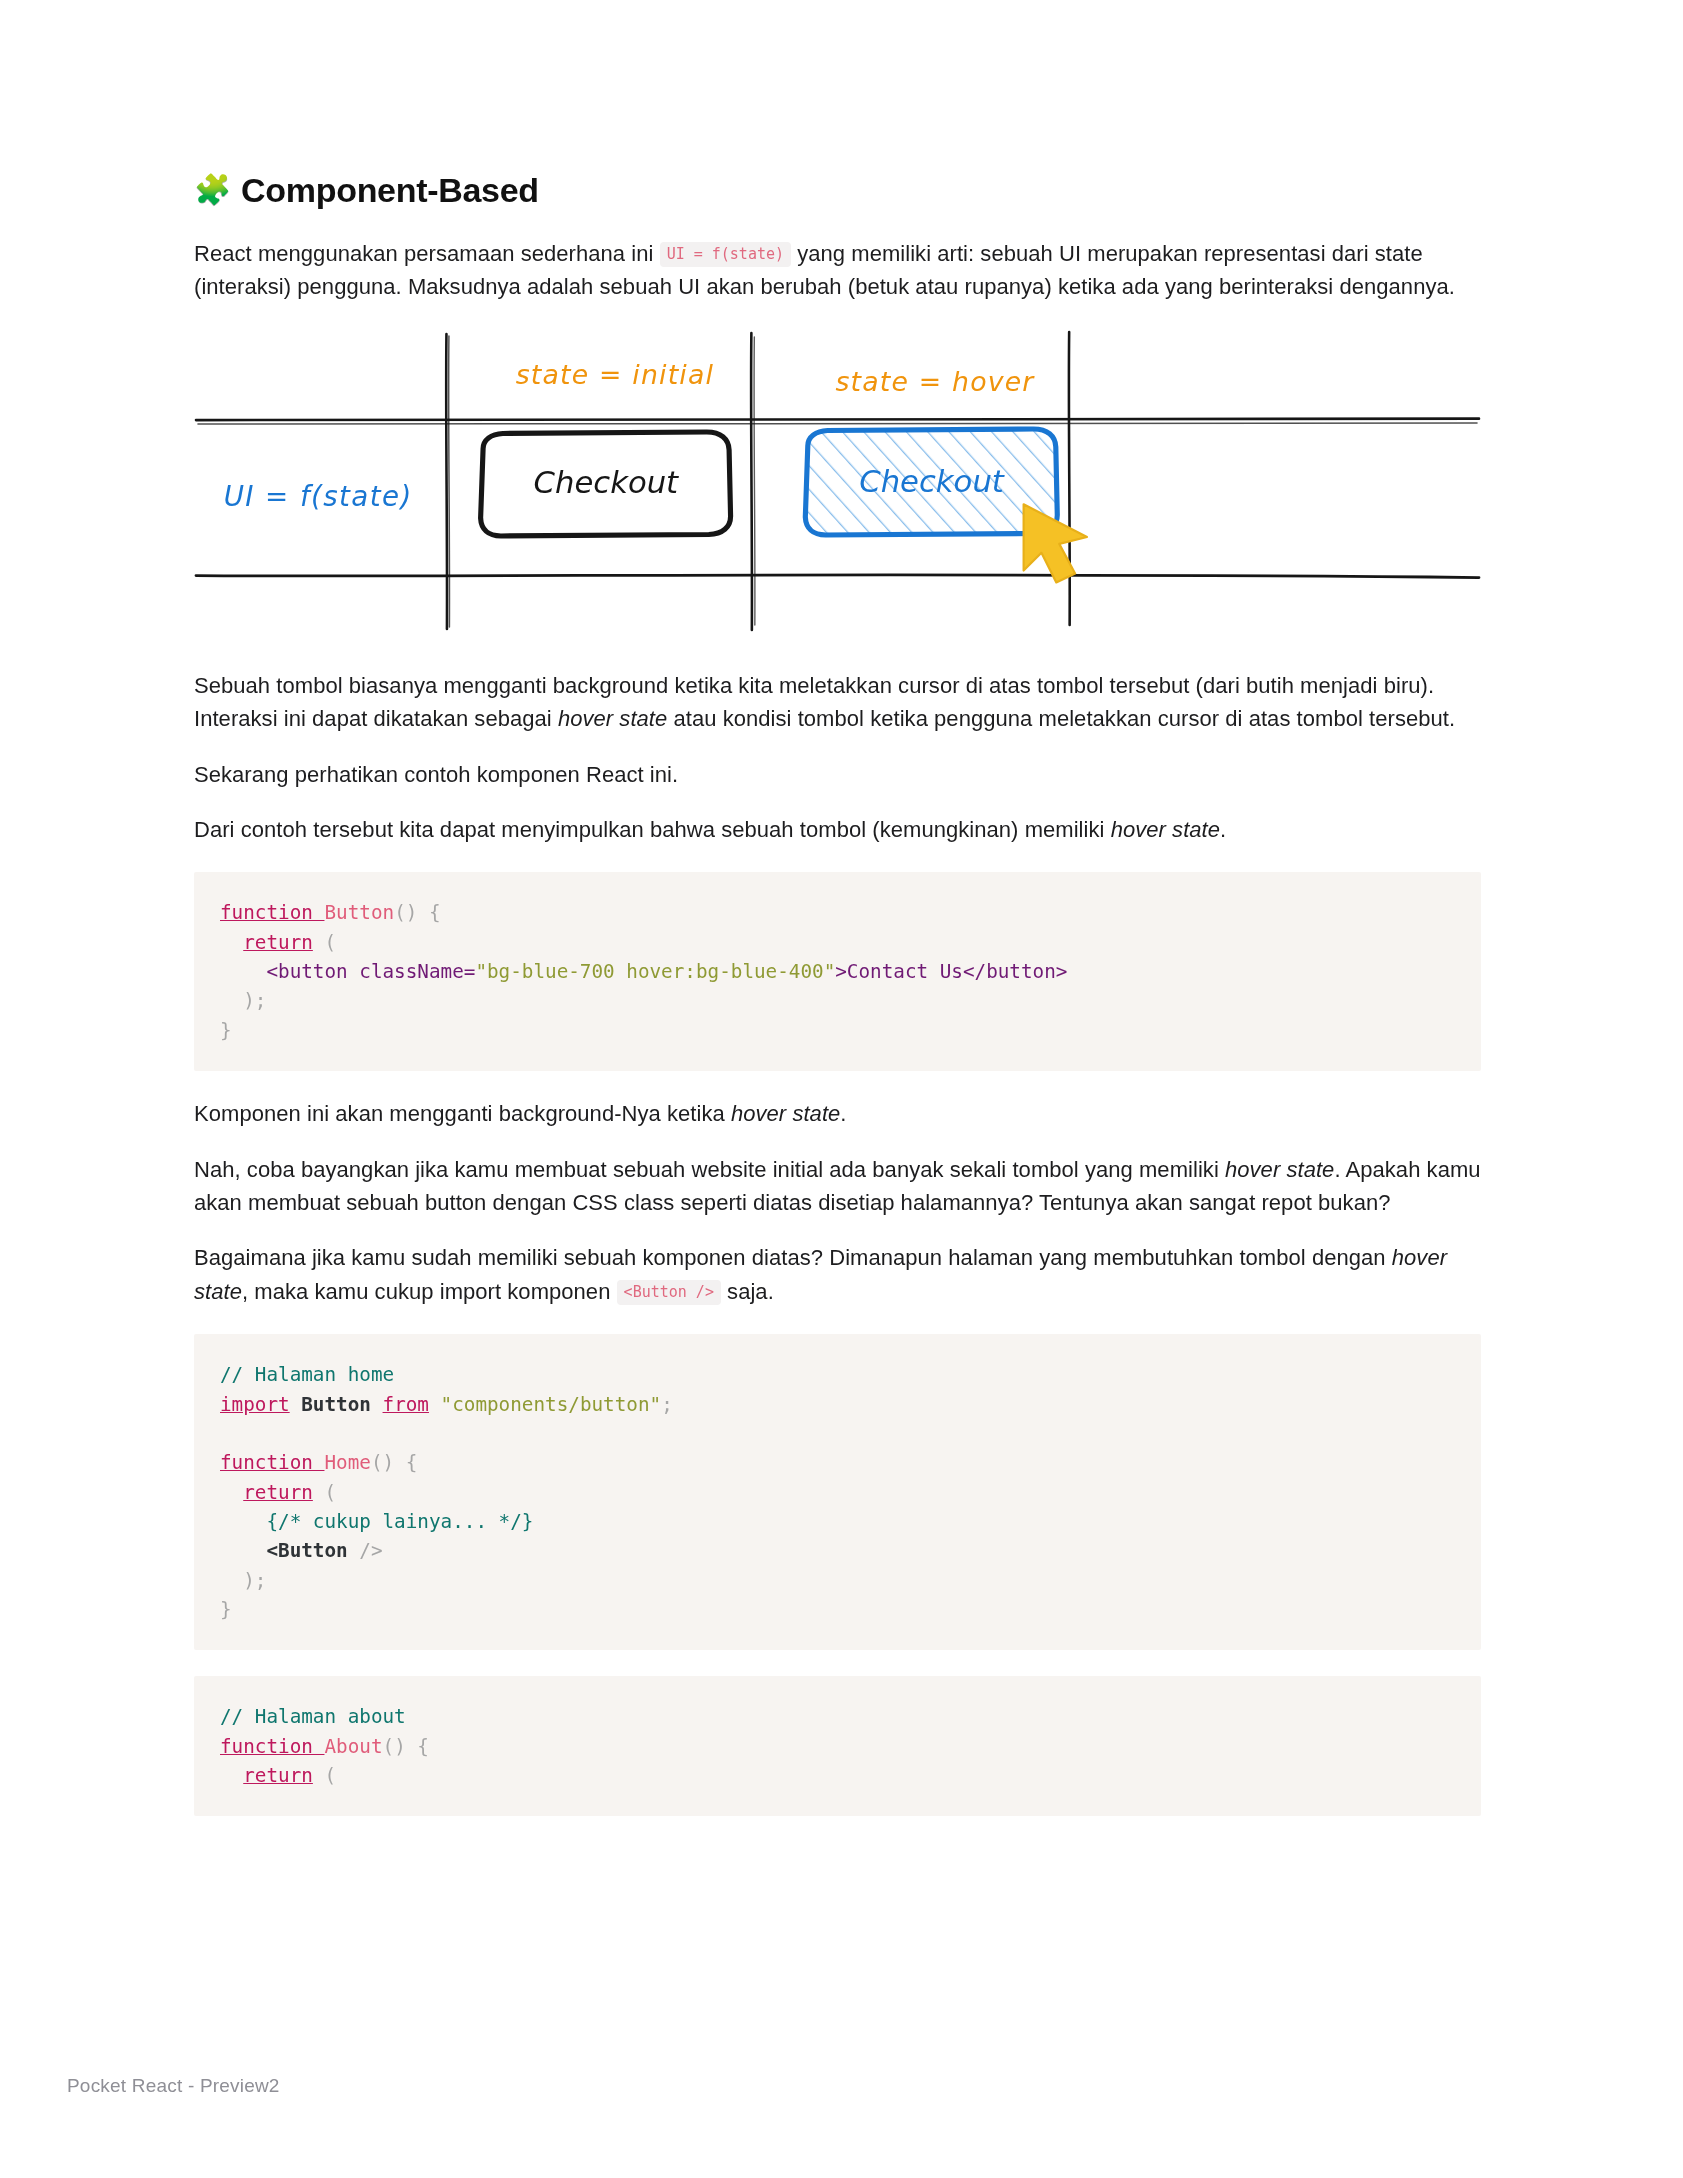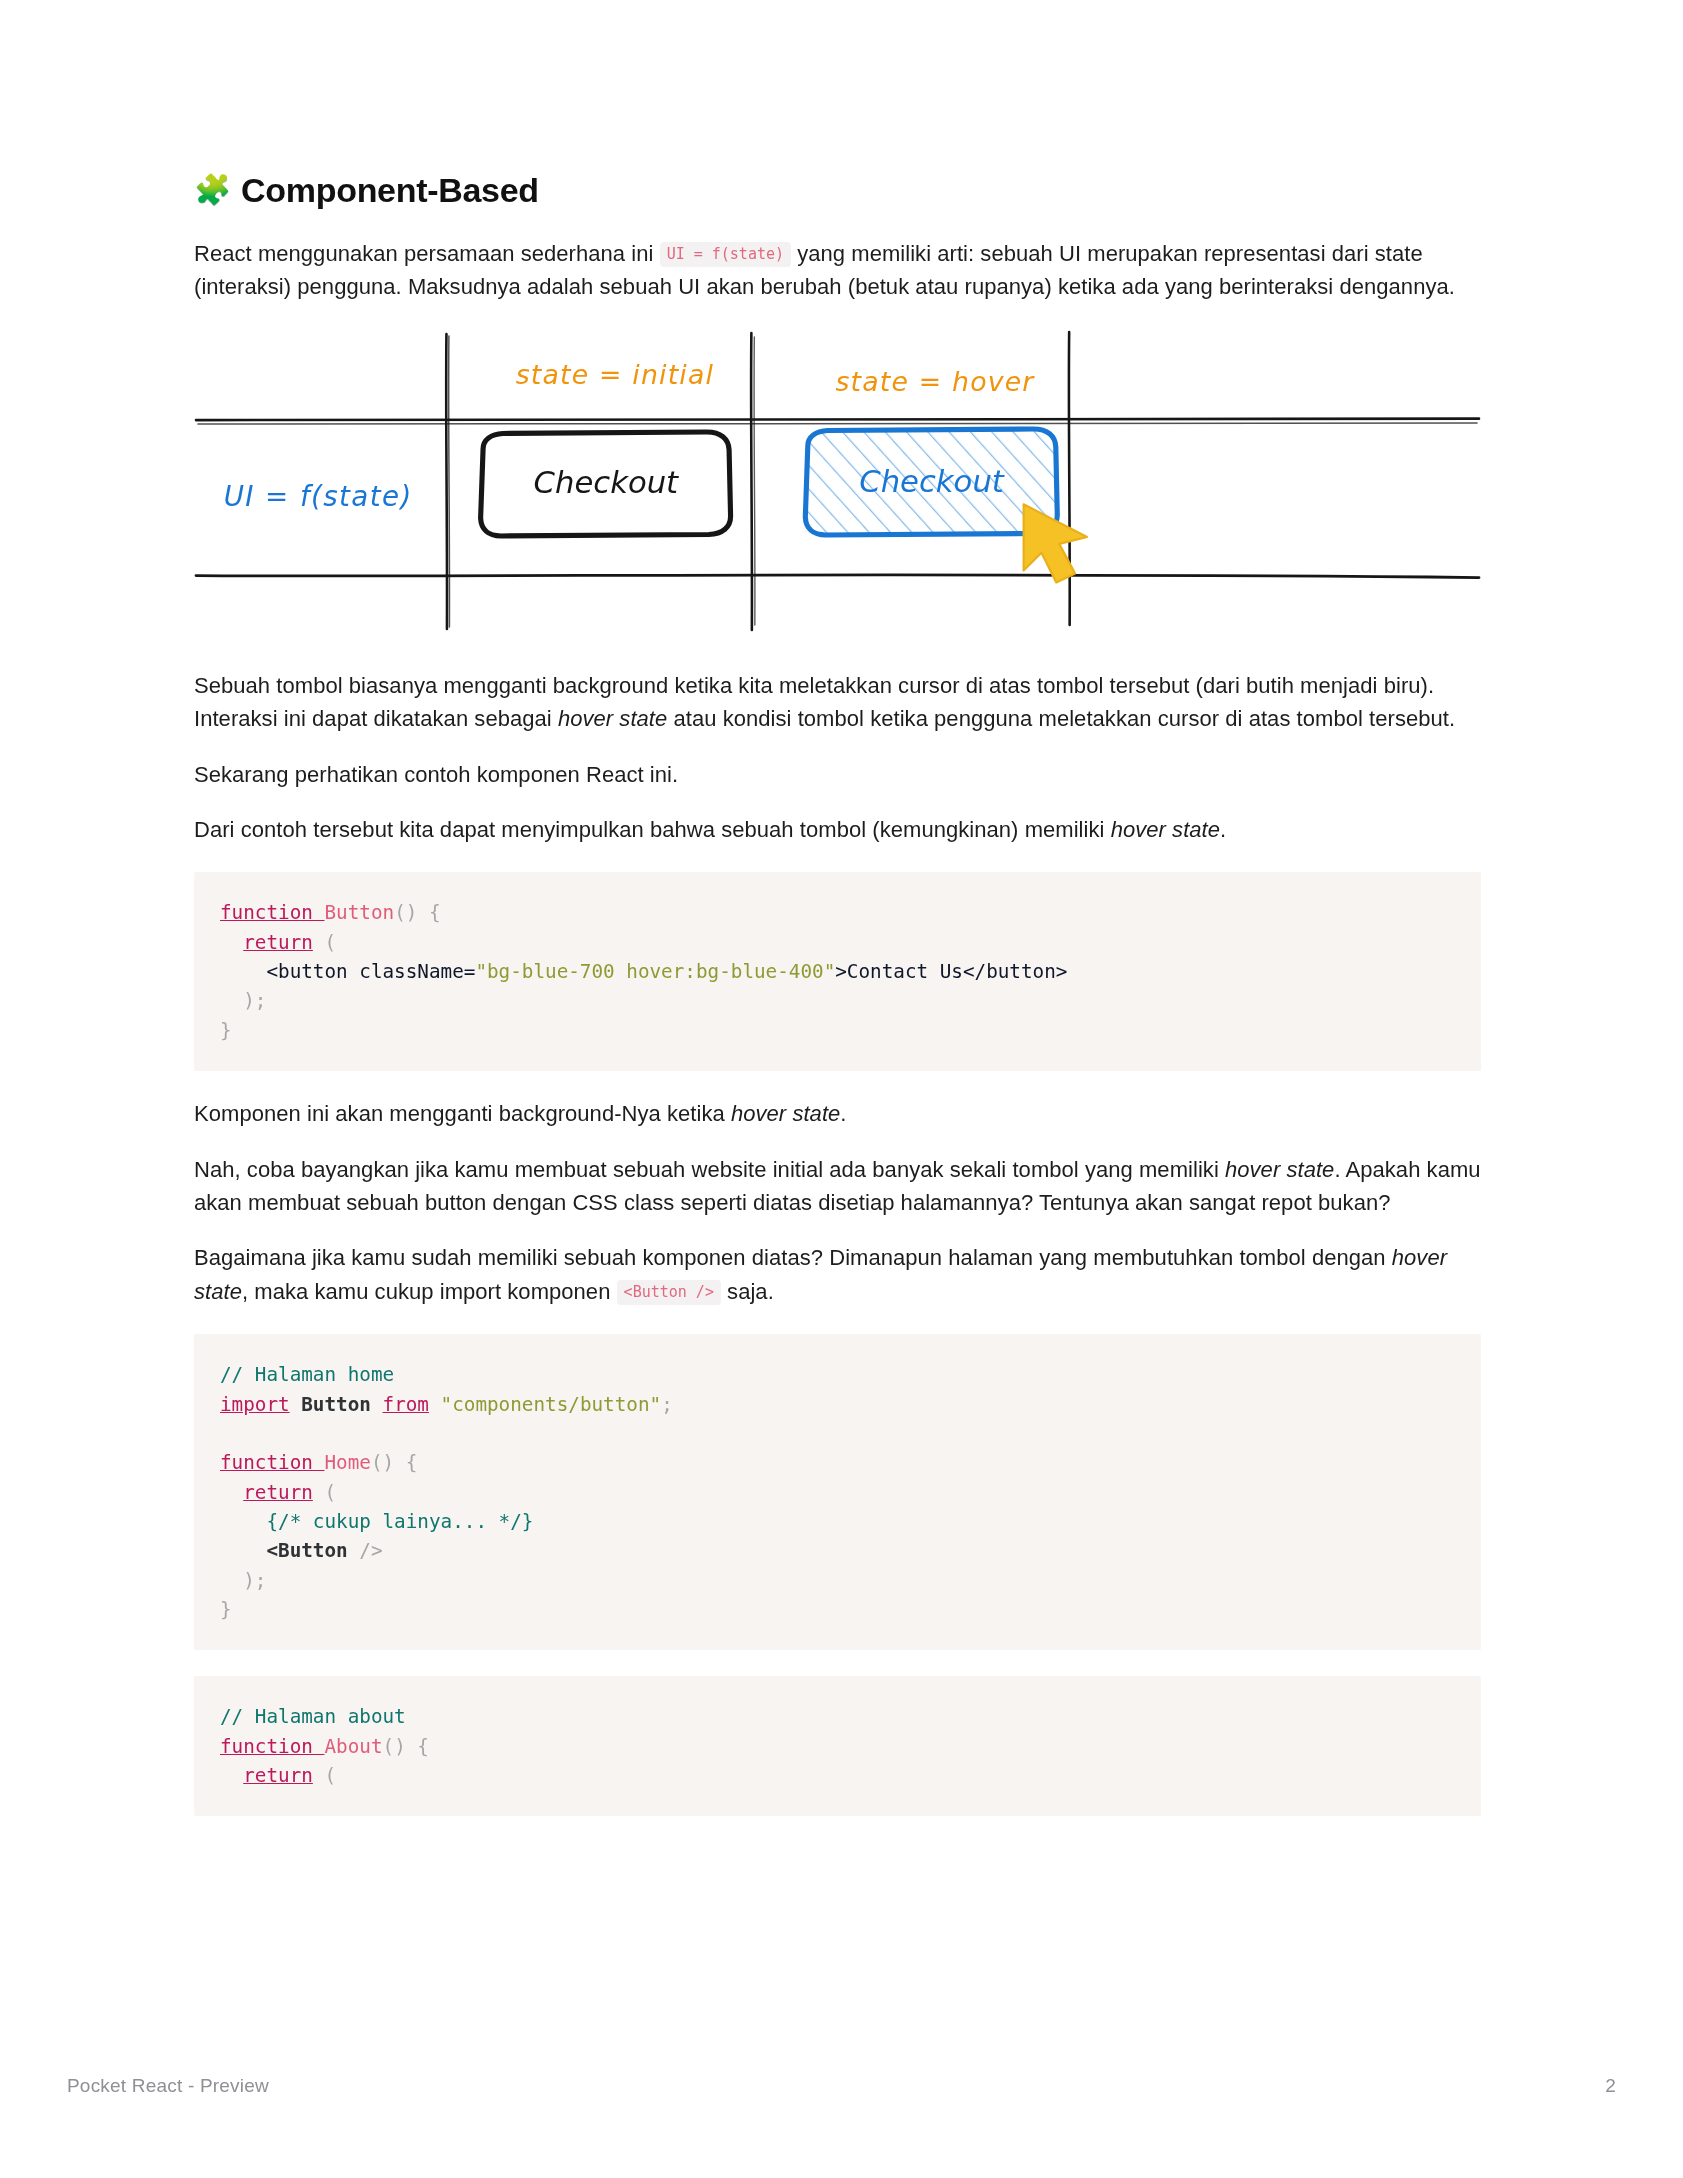--- a/index.html
+++ b/index.html
@@ -91,30 +91,29 @@
     white-space: pre;
     border-radius: 2px;
     overflow: hidden;
   }
   .tok-kw   { color: #be185d; text-decoration: underline; }
   .tok-fn   { color: #e05c7a; }
   .tok-str  { color: #8f9a34; }
   .tok-pun  { color: #a6a6a6; }
   .tok-cmt  { color: #0f766e; }
   .tok-id   { color: #2f3337; font-weight: 700; }
-  .tok-txt  { color: #0f172a; }
+  .tok-txt  { color: #701a75; }
 
   
   .footer {
     position: absolute;
     left: 67px;
     right: 67px;
     top: 2075px;
     display: flex;
-    justify-content: space-between;
     align-items: baseline;
     font-size: 19px;
     color: #8f8f96;
     letter-spacing: 0.2px;
   }
 </style>
 </head>
 <body>
 
 <div class="page">

